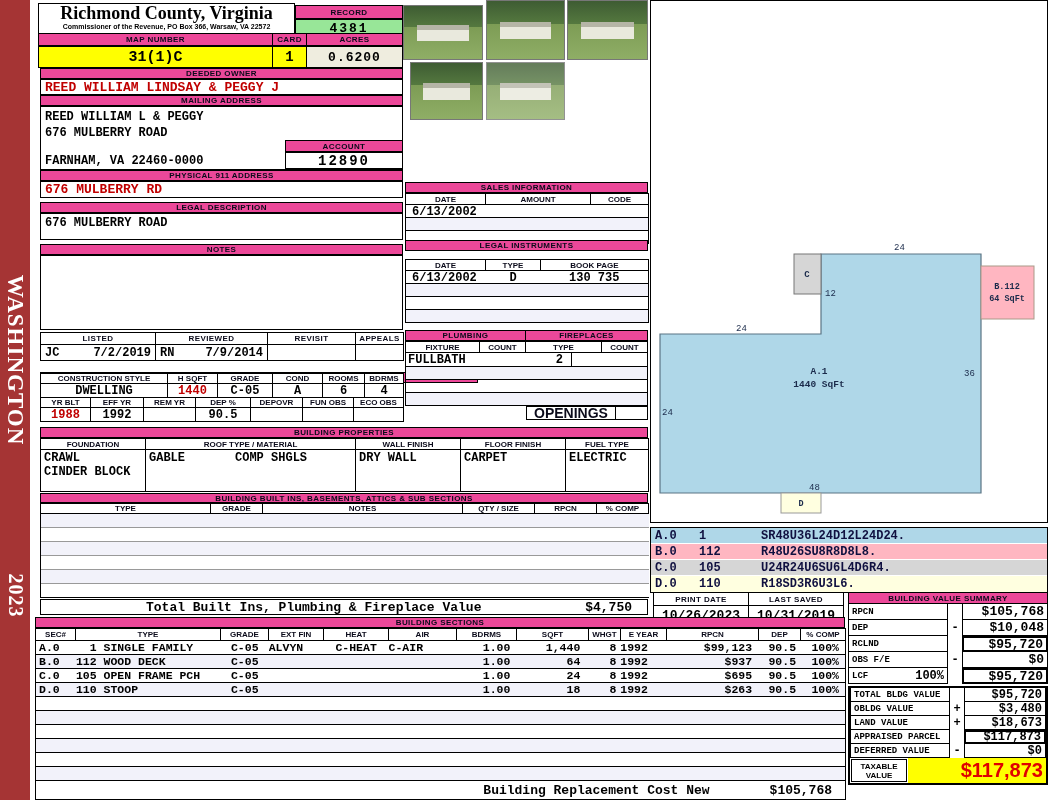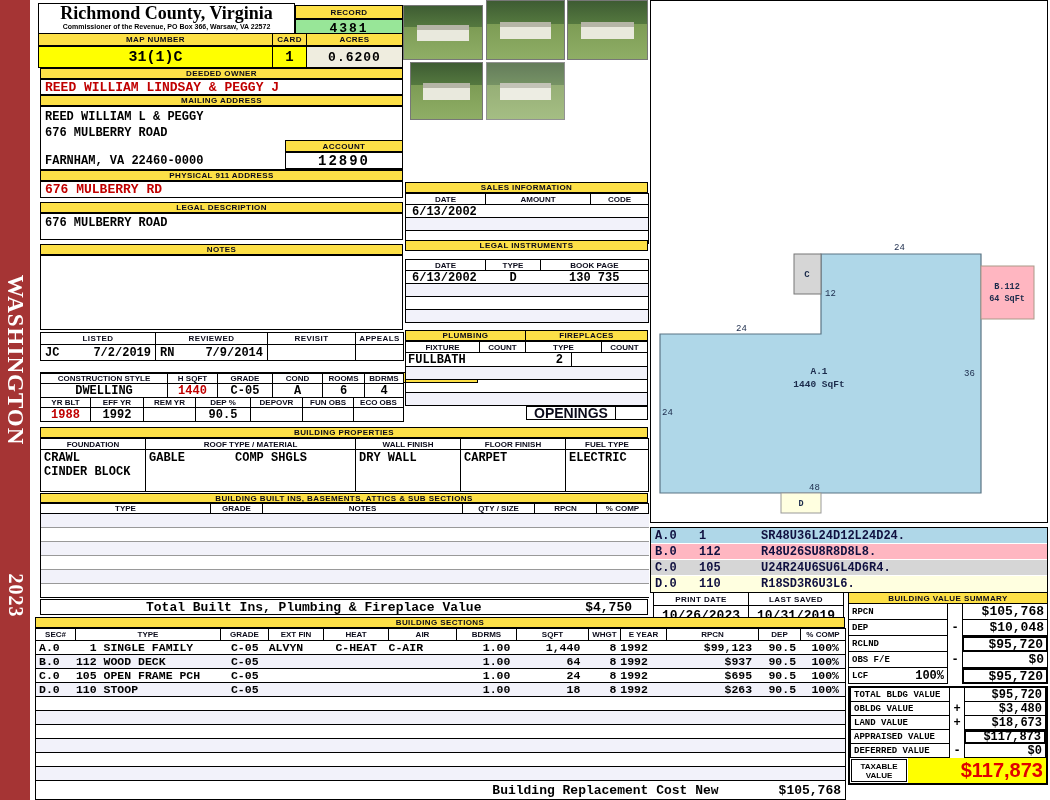--- a/index.html
+++ b/index.html
@@ -1,20 +1,20 @@
 <!DOCTYPE html>
 <html><head>
 <meta charset="utf-8">
 <style>
   *{margin:0;padding:0;box-sizing:border-box}
   html,body{width:1050px;height:800px;background:#fff;overflow:hidden}
   body{font-family:"Liberation Mono","DejaVu Sans Mono",monospace;color:#000}
   .page{position:relative;width:1050px;height:800px;background:#fff}
   .abs{position:absolute}
-  .bar{background:#fde047;border:1px solid #000;font:bold 8px "Liberation Sans",sans-serif;
+  .bar{background:#ec4899;border:1px solid #000;font:bold 8px "Liberation Sans",sans-serif;
        display:flex;align-items:center;justify-content:center;letter-spacing:.4px;color:#0a0a1a}
   .th{background:#fff;border-right:1px solid #000;border-bottom:1px solid #000;
       font:bold 8px "Liberation Sans",sans-serif;display:flex;align-items:center;justify-content:center;color:#0a0a1a}
   .grid{border-top:1px solid #000;border-left:1px solid #000;background:#fff}
   .row{display:flex}
   .c{border-right:1px solid #000;border-bottom:1px solid #000;background:#fff;
      font:bold 12px "Liberation Mono","DejaVu Sans Mono",monospace;display:flex;align-items:center}
   .box{border:1px solid #000;background:#fff}
   .mono{font:bold 12px "Liberation Mono","DejaVu Sans Mono",monospace}
   .red{color:#C00000}
@@ -384,21 +384,21 @@
     </div>
     <div class="bvs-row" style="height:14px">
       <div class="bvs-lab" style="width:100px">
           <span>LAND VALUE</span>
         </div>
       <div class="bvs-op">+</div>
       <div class="bvs-val" style="font-size:12px">$18,673</div>
     </div>
     <div class="bvs-row" style="height:14px">
       <div class="bvs-lab" style="width:100px">
-          <span>APPRAISED VALUE</span>
+          <span>APPRAISED PARCEL</span>
         </div>
       <div class="bvs-op"></div>
       <div class="bvs-val hv" style="font-size:12px">$117,873</div>
     </div>
     <div class="bvs-row" style="height:14px">
       <div class="bvs-lab" style="width:100px">
           <span>DEFERRED VALUE</span>
         </div>
       <div class="bvs-op">-</div>
       <div class="bvs-val" style="font-size:12px">$0</div>
@@ -485,19 +485,19 @@
       <span style="width:92px;text-align:right;padding-right:6px">$263</span>
       <span style="width:42px;text-align:right;padding-right:4px">90.5</span>
       <span style="width:45px;text-align:right;padding-right:6px">100%</span>
     </div>
     <div class="row" style="height:14px;border-right:1px solid #000;border-bottom:1px solid #000"></div>
     <div class="row stripe" style="height:14px;border-right:1px solid #000;border-bottom:1px solid #000"></div>
     <div class="row" style="height:14px;border-right:1px solid #000;border-bottom:1px solid #000"></div>
     <div class="row stripe" style="height:14px;border-right:1px solid #000;border-bottom:1px solid #000"></div>
     <div class="row" style="height:14px;border-right:1px solid #000;border-bottom:1px solid #000"></div>
     <div class="row stripe" style="height:14px;border-right:1px solid #000;border-bottom:1px solid #000"></div>
-    <div class="row" style="height:19px;border-right:1px solid #000;border-bottom:1px solid #000;align-items:center;justify-content:flex-end;gap:60px;padding-right:4px">
+    <div class="row" style="height:19px;border-right:1px solid #000;border-bottom:1px solid #000;align-items:center;justify-content:flex-end;gap:60px;padding-right:13px">
       <span style="font:bold 13px 'Liberation Mono',monospace">Building Replacement Cost New</span>
       <span style="font:bold 13px 'Liberation Mono',monospace">$105,768</span>
     </div>
   </div>
 
 </div>
 
 </body></html>

